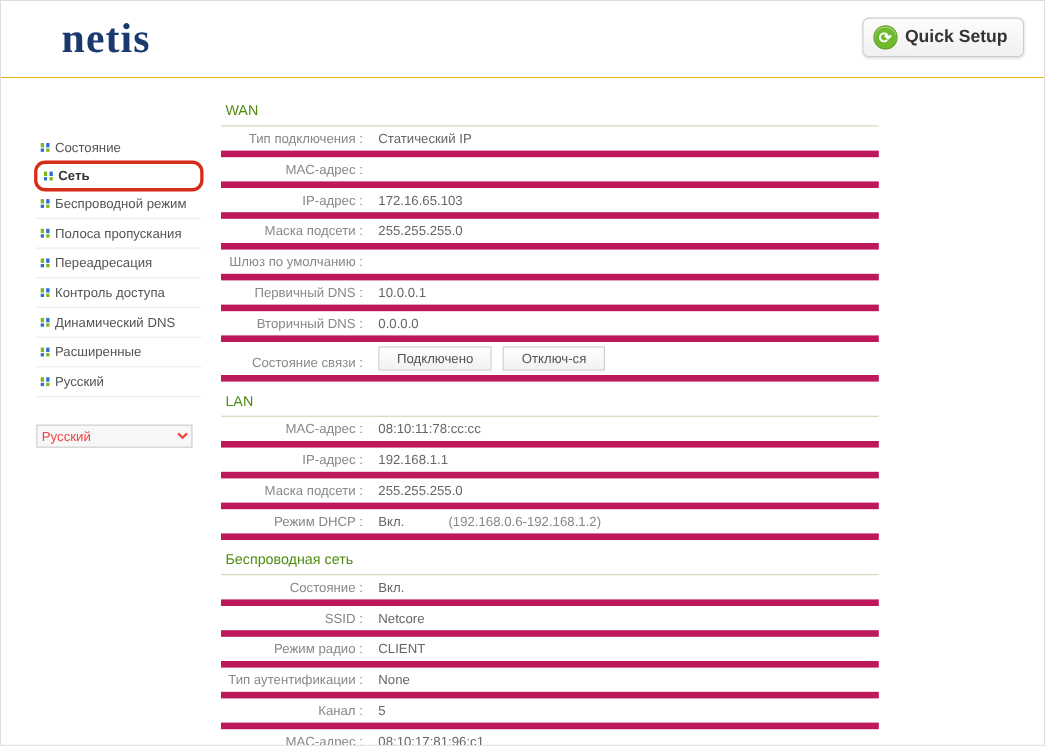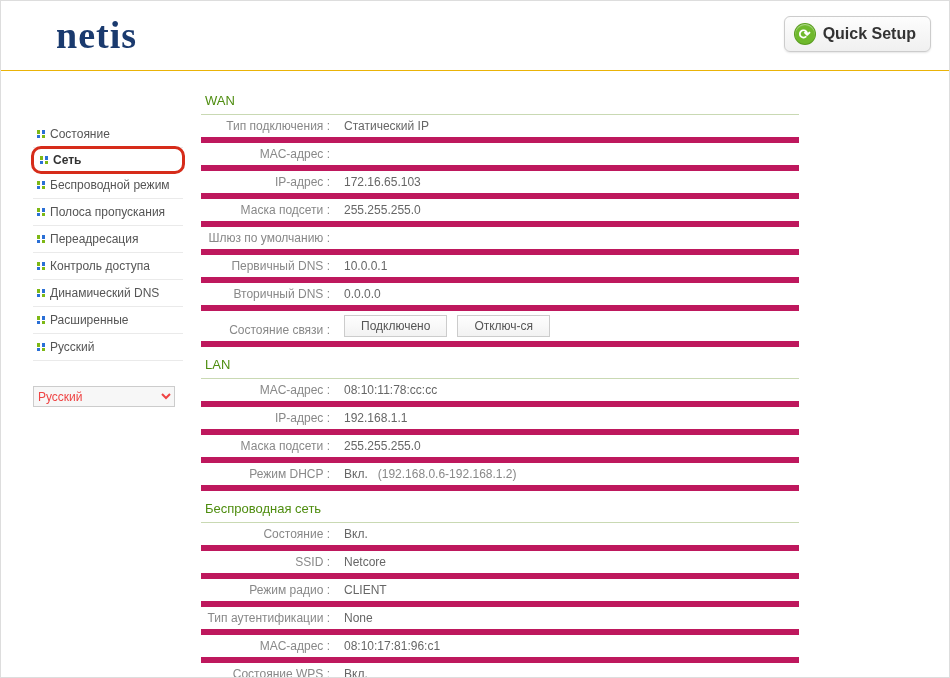--- a/index.html
+++ b/index.html
@@ -159,21 +159,21 @@
     display: inline-block;
     border: 1px solid #ccc;
     background: linear-gradient(#fefefe,#f2f2f2);
     padding: 3px 16px;
     font-size: 12px;
     color: #555;
     cursor: pointer;
     min-width: 80px;
     text-align: center;
   }
-  .range { color:#888; }
+  .range { color:#888; margin-left:30px; }
 </style>
 </head>
 <body>
 
 <div class="header">
   <div class="logo">netis</div>
   <div class="quick-setup-btn">
     <span class="qs-icon">⟳</span>
     <span>Quick Setup</span>
   </div>
@@ -296,20 +296,24 @@
       </div>
     <div class="row">
         <div class="label">Режим радио :</div>
         <div class="value">CLIENT</div>
       </div>
     <div class="row">
         <div class="label">Тип аутентификации :</div>
         <div class="value">None</div>
       </div>
     <div class="row">
+        <div class="label">Канал :</div>
+        <div class="value">5</div>
+      </div>
+    <div class="row">
         <div class="label">MAC-адрес :</div>
         <div class="value">08:10:17:81:96:c1</div>
       </div>
     <div class="row">
         <div class="label">Состояние WPS :</div>
         <div class="value">Вкл.</div>
       </div>
   </div>
 </div>
 

